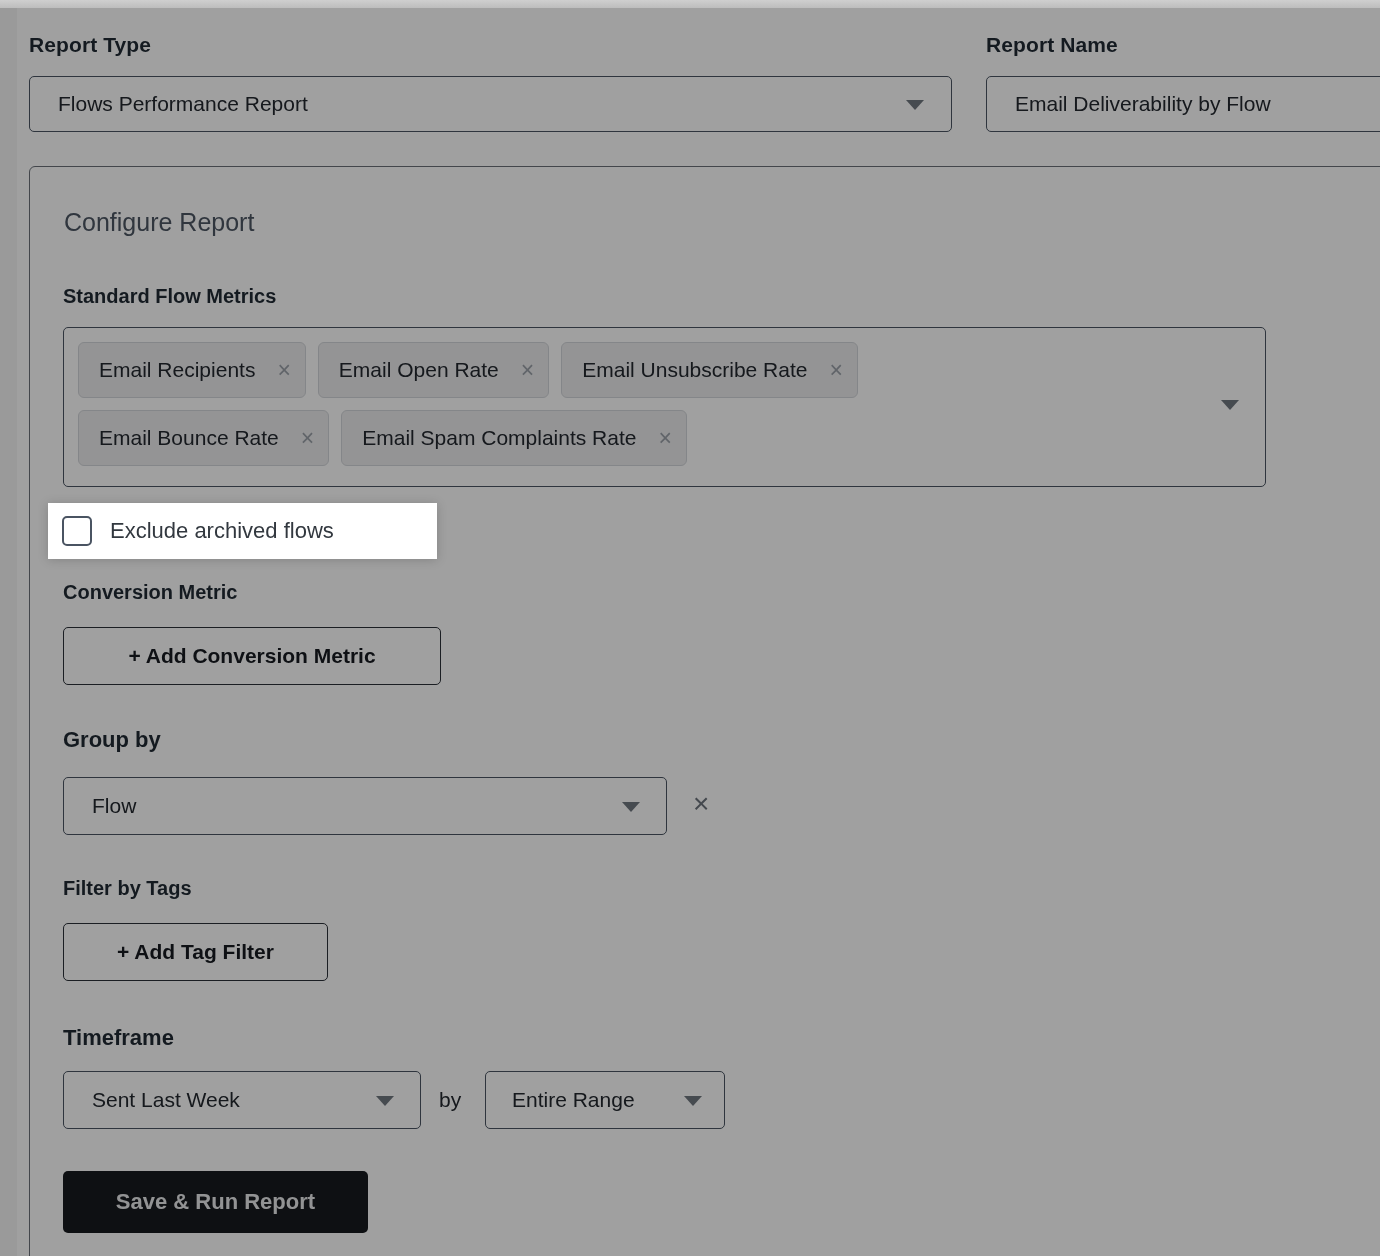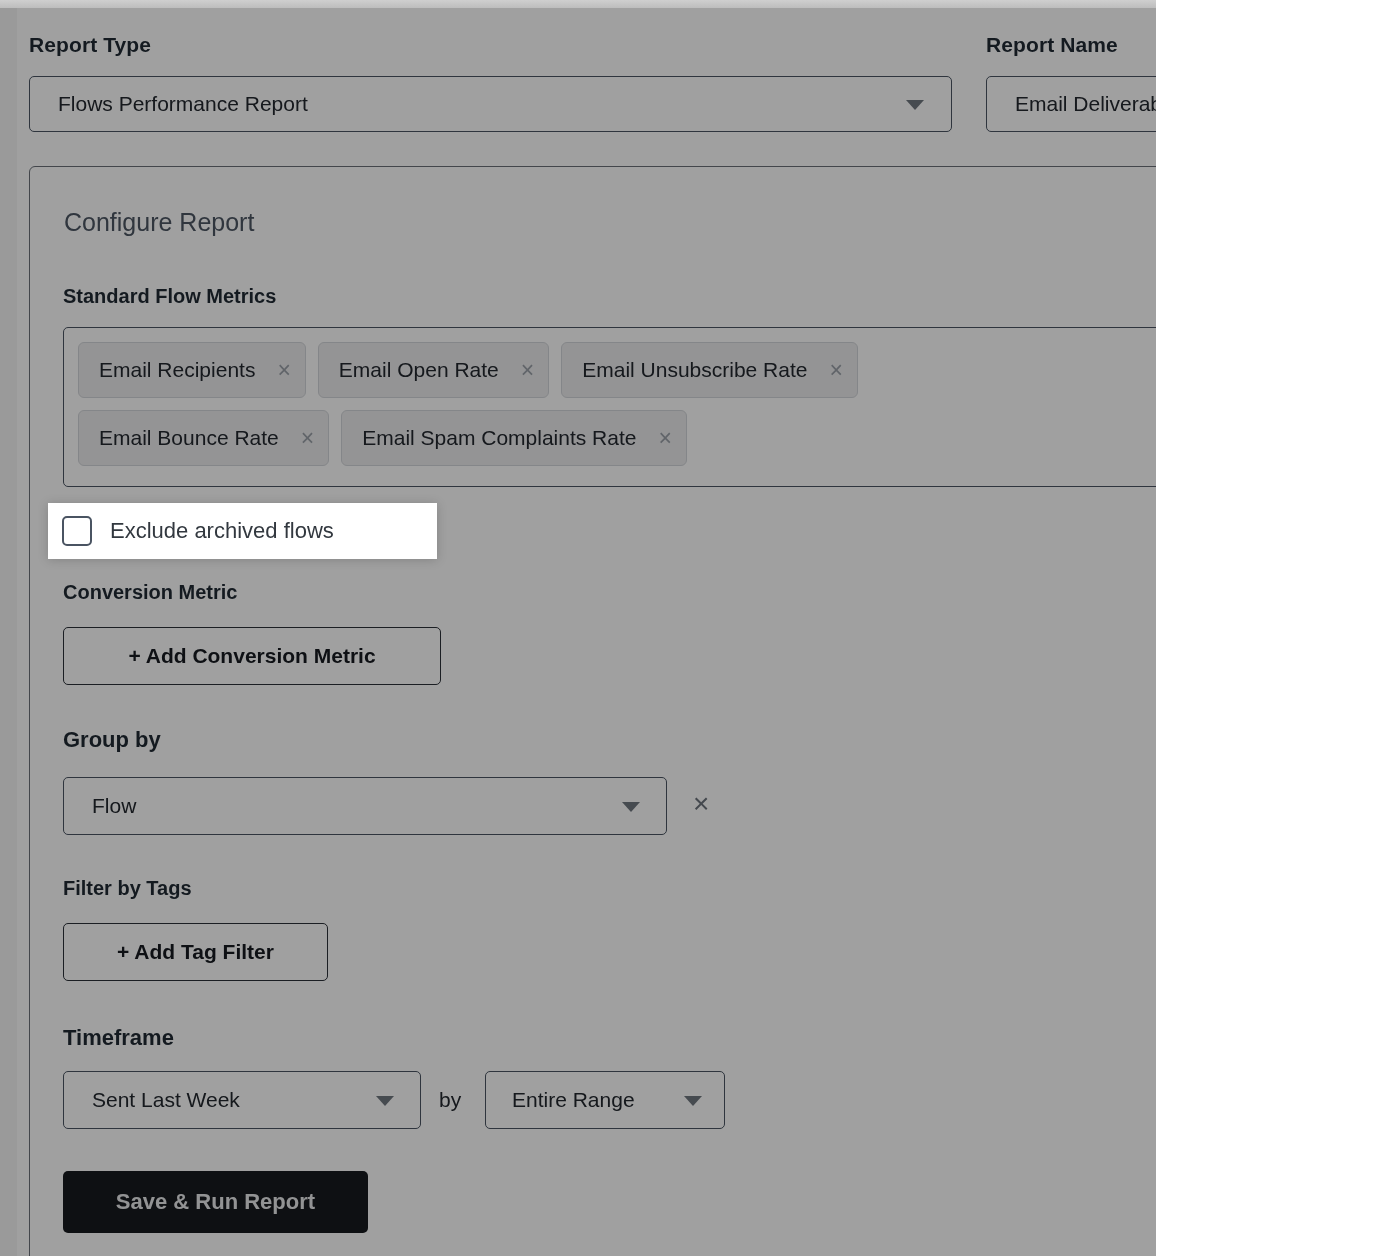--- a/index.html
+++ b/index.html
@@ -8,21 +8,21 @@
     width: 1380px;
     height: 1256px;
     overflow: hidden;
     font-family: "Liberation Sans", sans-serif;
     background: #ffffff;
   }
 
   
   #screen {
     position: relative;
-    width: 1156px;
+    width: 1380px;
     height: 1256px;
     background: #c4b5fd;
     overflow: hidden;
   }
 
   
   #page {
     position: absolute;
     inset: 0;
     background: #ffffff;

